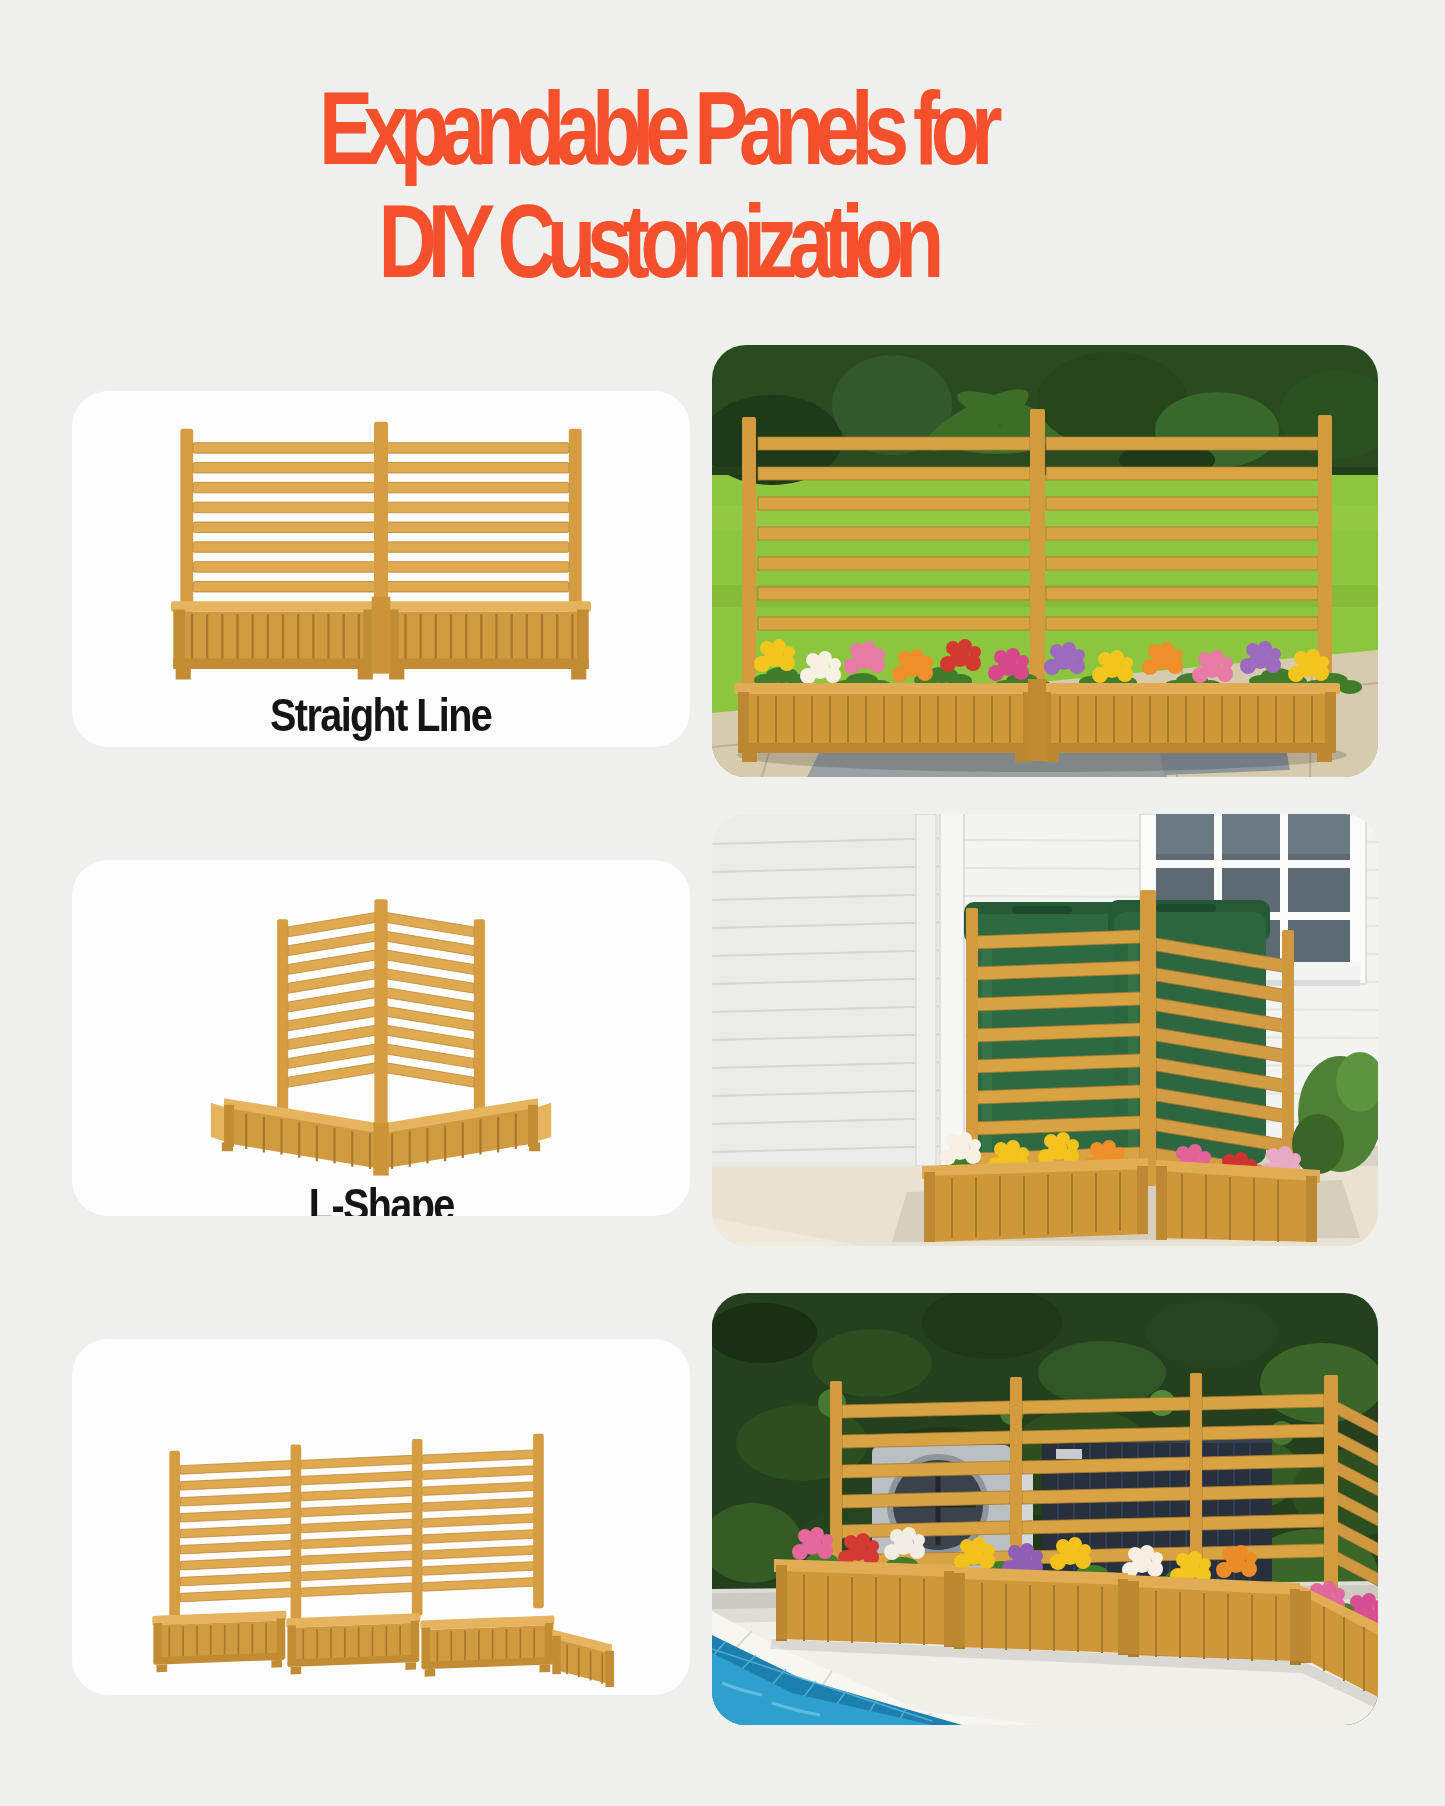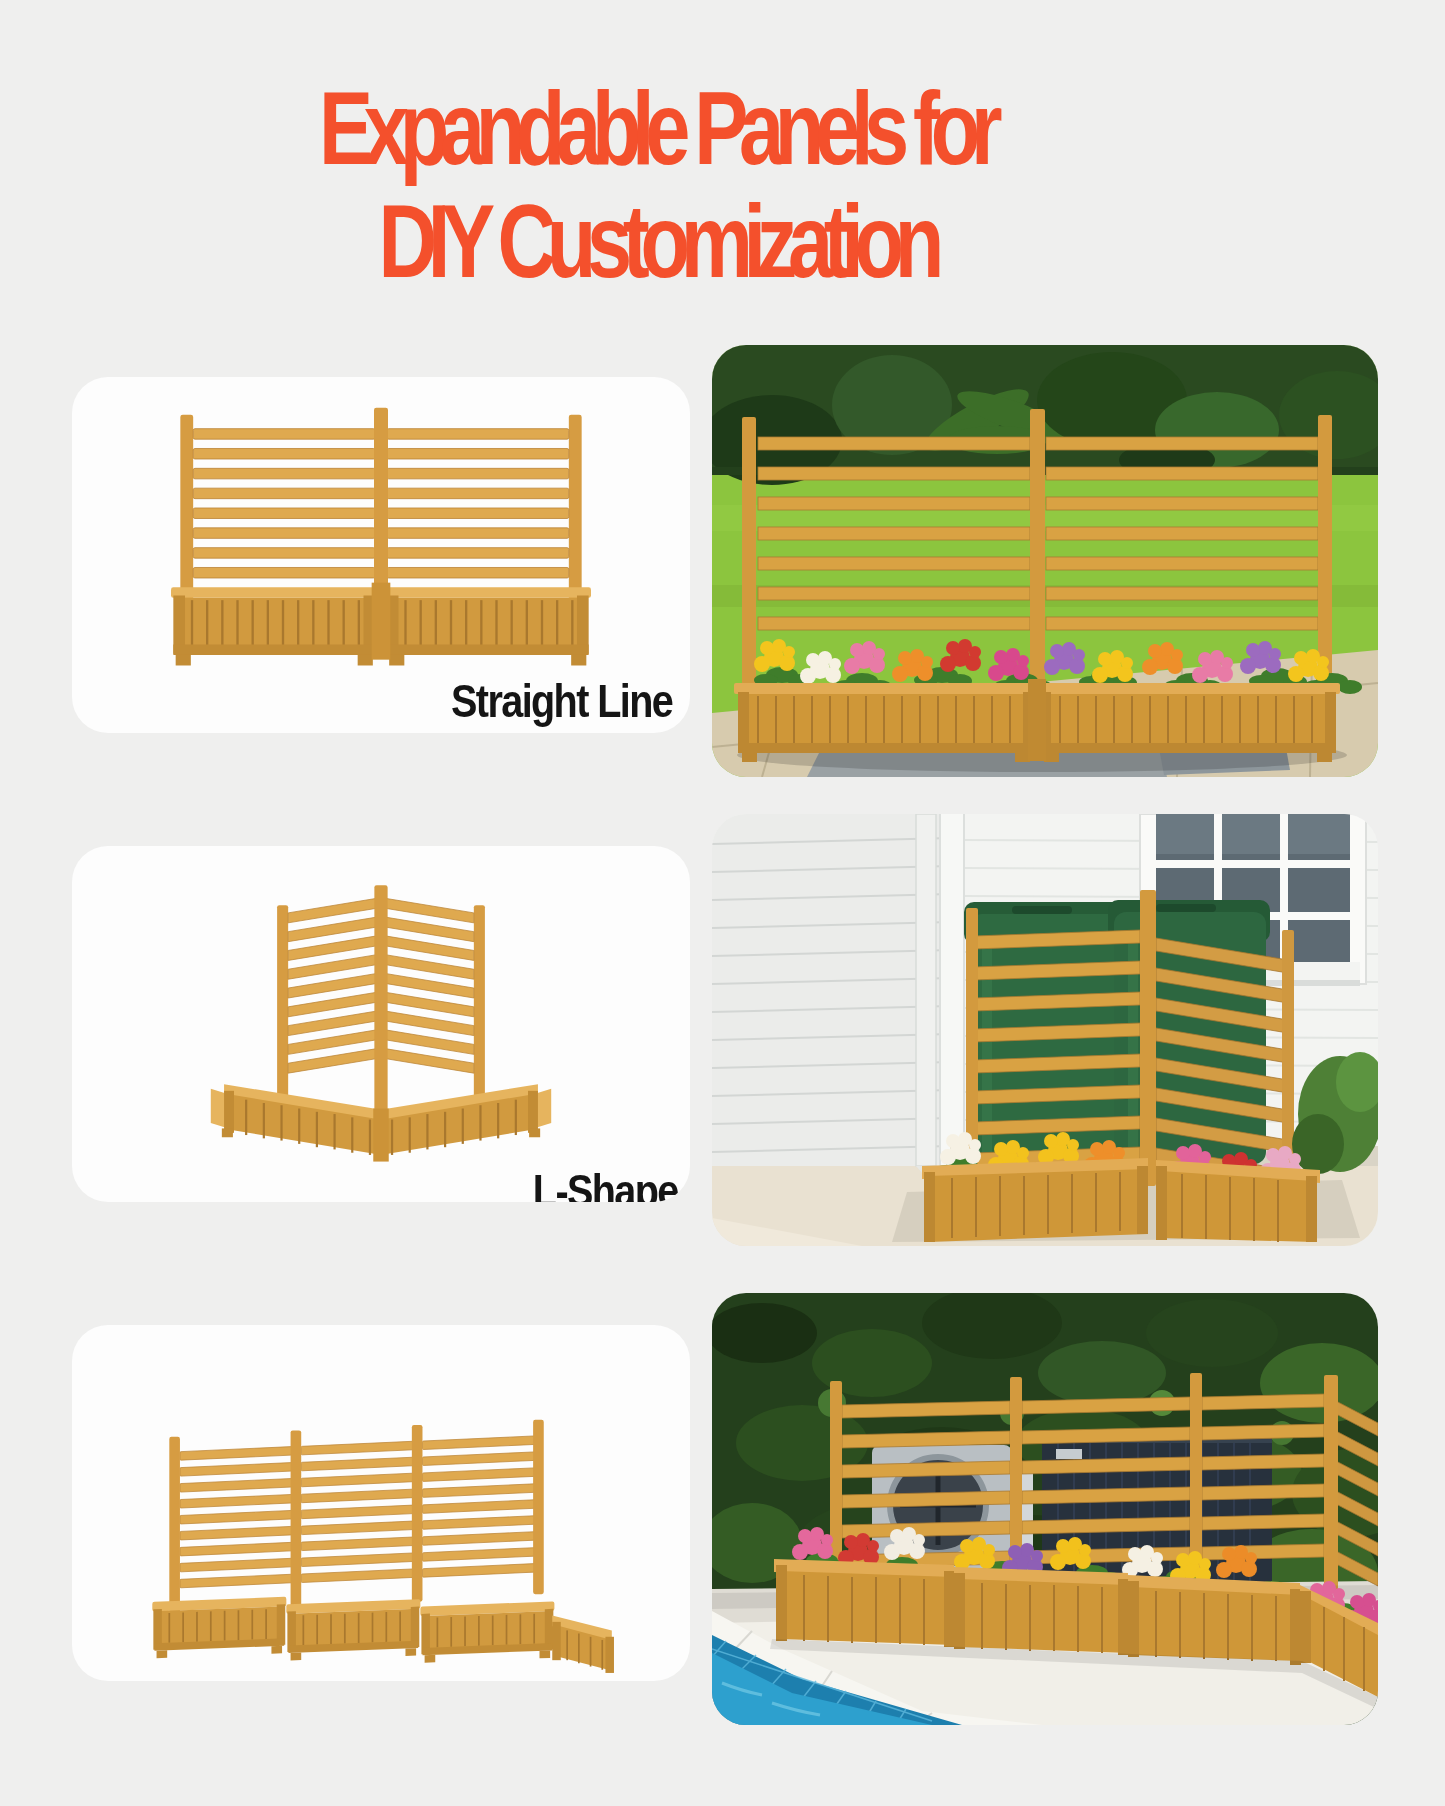--- a/index.html
+++ b/index.html
@@ -11,22 +11,22 @@
   body{background:var(--background);font-family:"Liberation Sans",sans-serif;position:relative;overflow:hidden}
   .canvas{position:absolute;inset:0}
   
   .title{position:absolute;top:72px;left:0;width:1313px;text-align:center;color:var(--accent);
          font-weight:bold;line-height:1.09;font-size:104px;letter-spacing:-0.115em}
   .title .tline{display:block}
   .title .tline span{display:inline-block;transform:scaleX(0.78);transform-origin:50% 50%;white-space:nowrap}
   
   .row{position:absolute;left:0;width:1445px;height:432px}
   .row-1{top:345px}.row-2{top:814px}.row-3{top:1293px}
-  .card{position:absolute;left:72px;top:32px;width:618px;height:356px;background:var(--card-background);
-        border-radius:36px;display:flex;flex-direction:column;align-items:flex-end;overflow:hidden}
+  .card{position:absolute;left:72px;top:46px;width:618px;height:356px;background:var(--card-background);
+        border-radius:36px;display:flex;flex-direction:column;align-items:center;overflow:hidden}
   .render{flex:1;width:100%;display:flex;align-items:flex-end;justify-content:center;padding-top:26px}
   .render svg{display:block}
   .r1 svg{width:420px}.r2 svg{width:420px}.r3 svg{width:500px}
   .cfg-label{height:62px;margin-bottom:22px;display:flex;align-items:center;justify-content:center;
              font-size:46px;font-weight:bold;letter-spacing:-0.04em;color:var(--label-color)}
   .cfg-label span{display:inline-block;transform:scaleX(0.86);white-space:nowrap}
   .photo{position:absolute;left:712px;top:0;width:666px;height:432px;border-radius:34px;overflow:hidden}
   .photo svg{display:block;width:666px;height:432px}
   .shared-defs{position:absolute;width:0;height:0;overflow:hidden}
   

